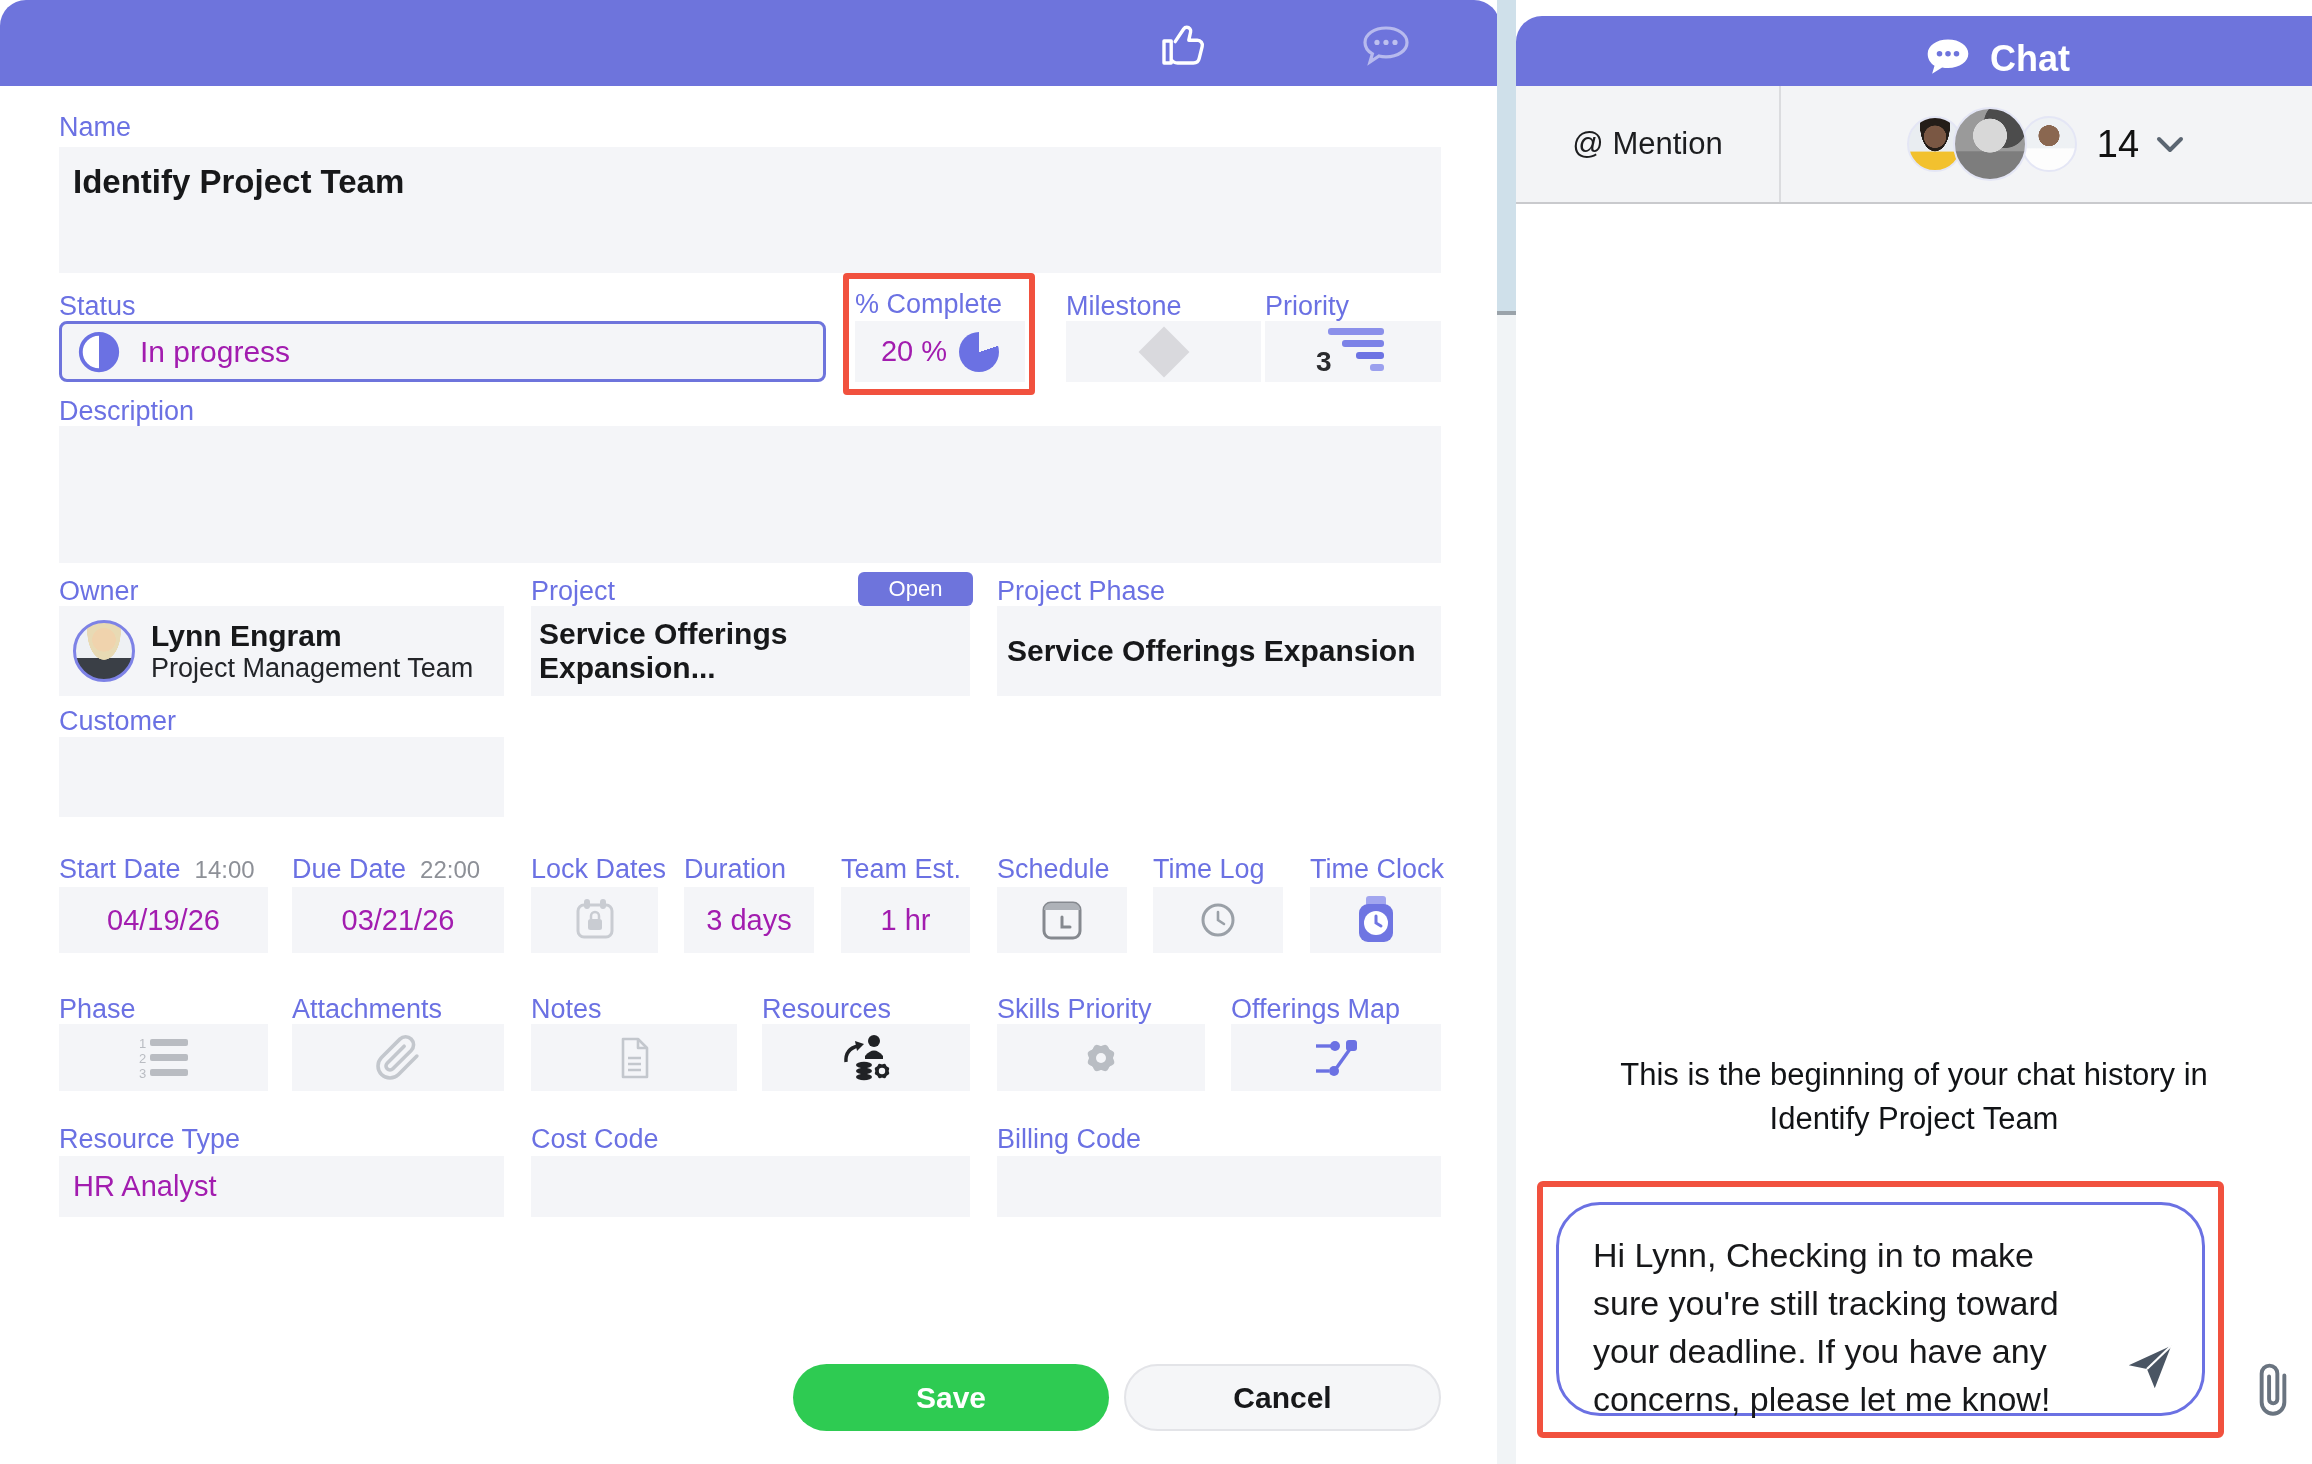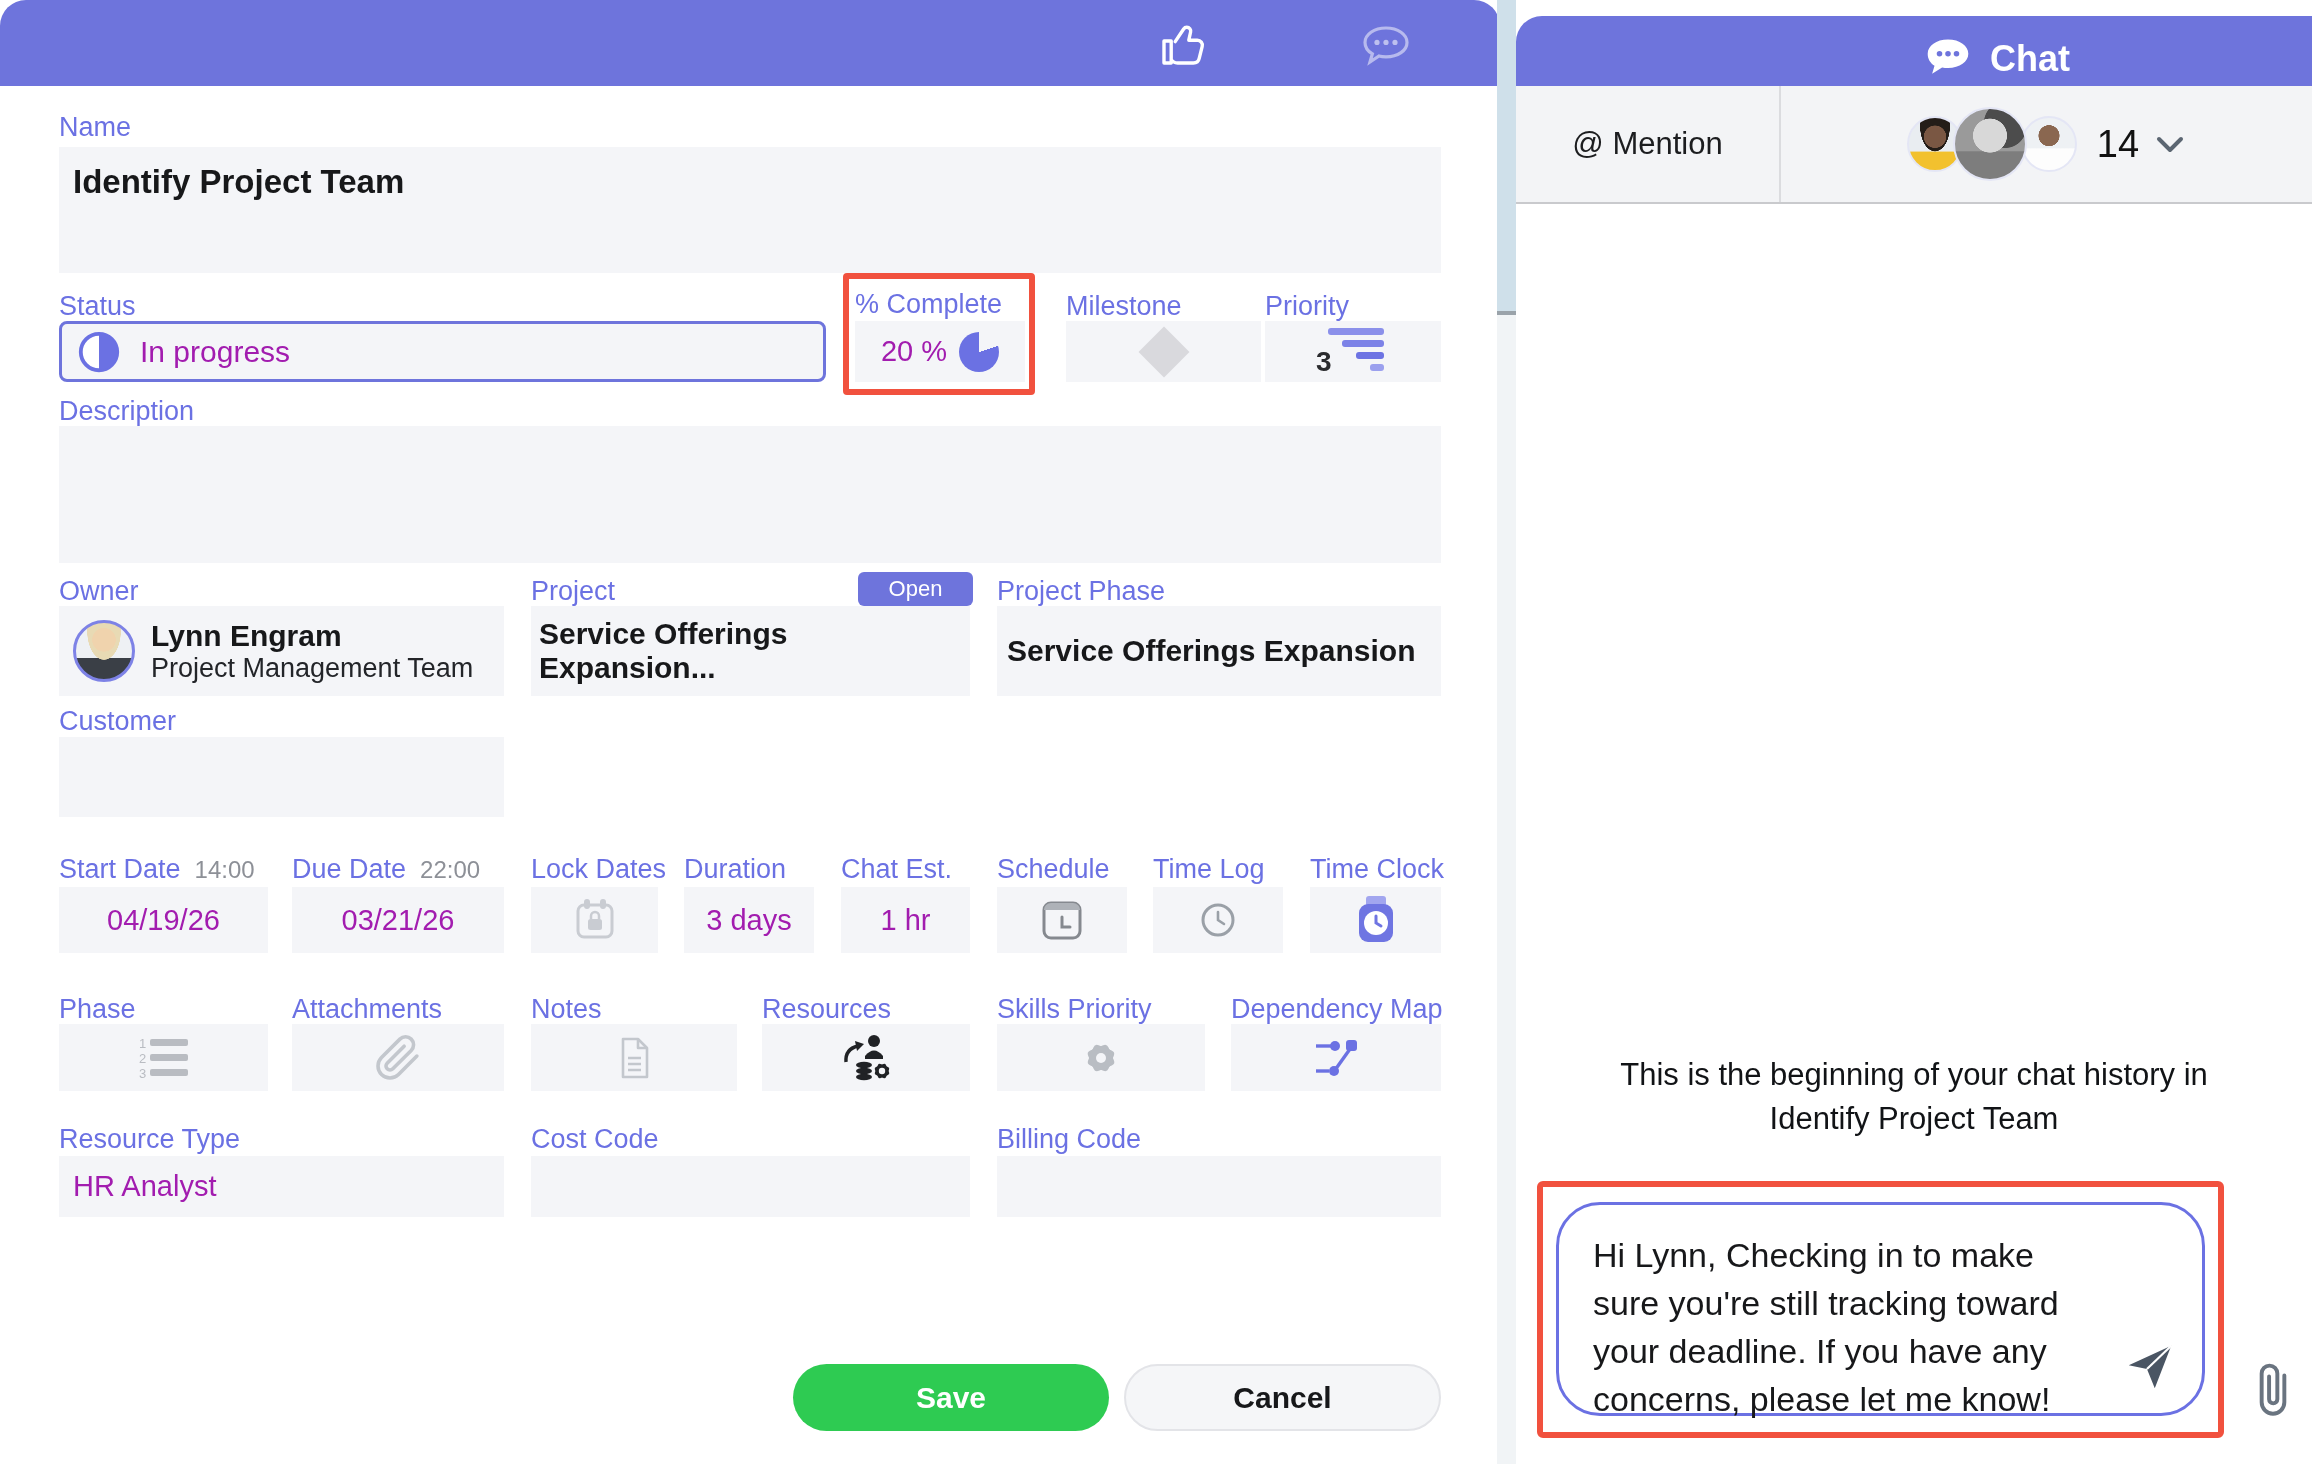--- a/index.html
+++ b/index.html
@@ -198,21 +198,21 @@
         <path d="M21 24 v-3 a4 4 0 0 1 8 0 v3" fill="none" stroke="#c9ccd2" stroke-width="2.5"></path>
       </svg>
     </span>
   </div>
 
   <div class="abs lbl" style="left:684px; top:854px;">Duration</div>
   <div class="abs field center" style="left:684px; top:887px; width:130px; height:66px;">
     <span class="val-reg">3 days</span>
   </div>
 
-  <div class="abs lbl" style="left:841px; top:854px;">Chat Est.</div>
+  <div class="abs lbl" style="left:841px; top:854px;">Team Est.</div>
   <div class="abs field center" style="left:841px; top:887px; width:129px; height:66px;">
     <span class="val-reg">1 hr</span>
   </div>
 
   <div class="abs lbl" style="left:997px; top:854px;">Schedule</div>
   <div class="abs field center" style="left:997px; top:887px; width:130px; height:66px;">
     <span style="display:inline-flex;">
       <svg width="50" height="50" viewBox="0 0 50 50">
         <rect x="7" y="8" width="36" height="35" rx="7" fill="none" stroke="#85898f" stroke-width="3"></rect>
         <path d="M7 15 v-0.5 a7 6.5 0 0 1 7-6.5 h22 a7 6.5 0 0 1 7 6.5 v0.5 z" fill="#aeb2b8"></path>
@@ -302,21 +302,21 @@
     <span style="display:inline-flex;">
       <svg width="48" height="48" viewBox="0 0 48 48">
         <rect x="13" y="13" width="22" height="22" rx="4" fill="#b9bdc3" transform="rotate(22 24 24)"></rect>
         <rect x="13" y="13" width="22" height="22" rx="4" fill="#b9bdc3" transform="rotate(67 24 24)"></rect>
         <circle cx="24" cy="24" r="12" fill="#b9bdc3"></circle>
         <circle cx="24" cy="24" r="5" fill="#f4f5f8"></circle>
       </svg>
     </span>
   </div>
 
-  <div class="abs lbl" style="left:1231px; top:994px;">Dependency Map</div>
+  <div class="abs lbl" style="left:1231px; top:994px;">Offerings Map</div>
   <div class="abs field center" style="left:1231px; top:1024px; width:210px; height:67px;">
     <span style="display:inline-flex;">
       <svg width="52" height="48" viewBox="0 0 52 48">
         <path d="M6 12 h18" stroke="#6b71e3" stroke-width="3.4"></path>
         <circle cx="25" cy="12" r="5" fill="#6b71e3"></circle>
         <rect x="36" y="6" width="11" height="11" rx="3" fill="#6b71e3"></rect>
         <path d="M40 15 L25 36" stroke="#6b71e3" stroke-width="3.4"></path>
         <circle cx="24" cy="37" r="5" fill="#6b71e3"></circle>
         <path d="M6 37 h13" stroke="#6b71e3" stroke-width="3.4"></path>
       </svg>

